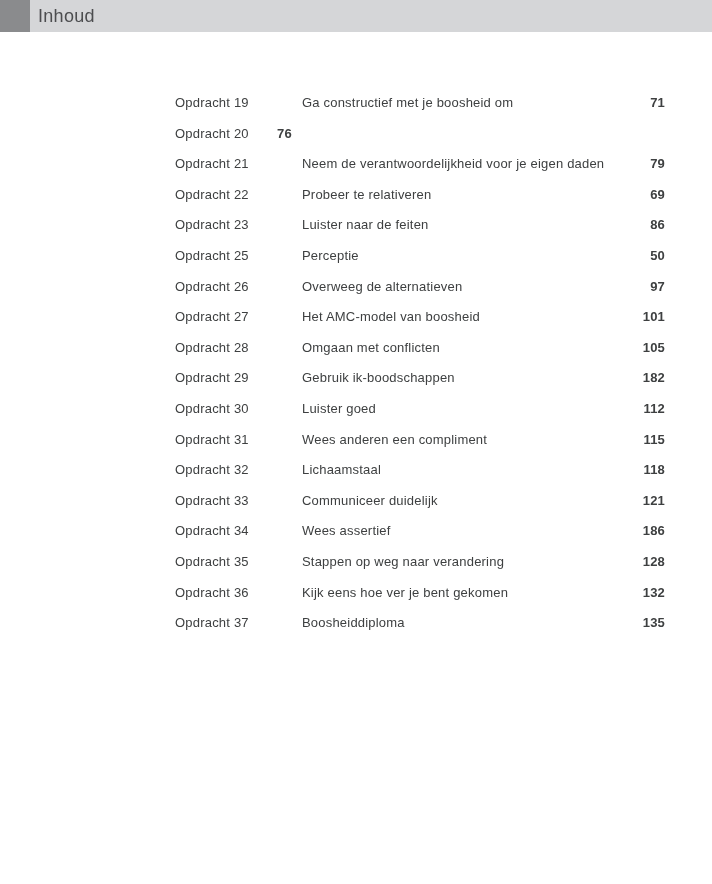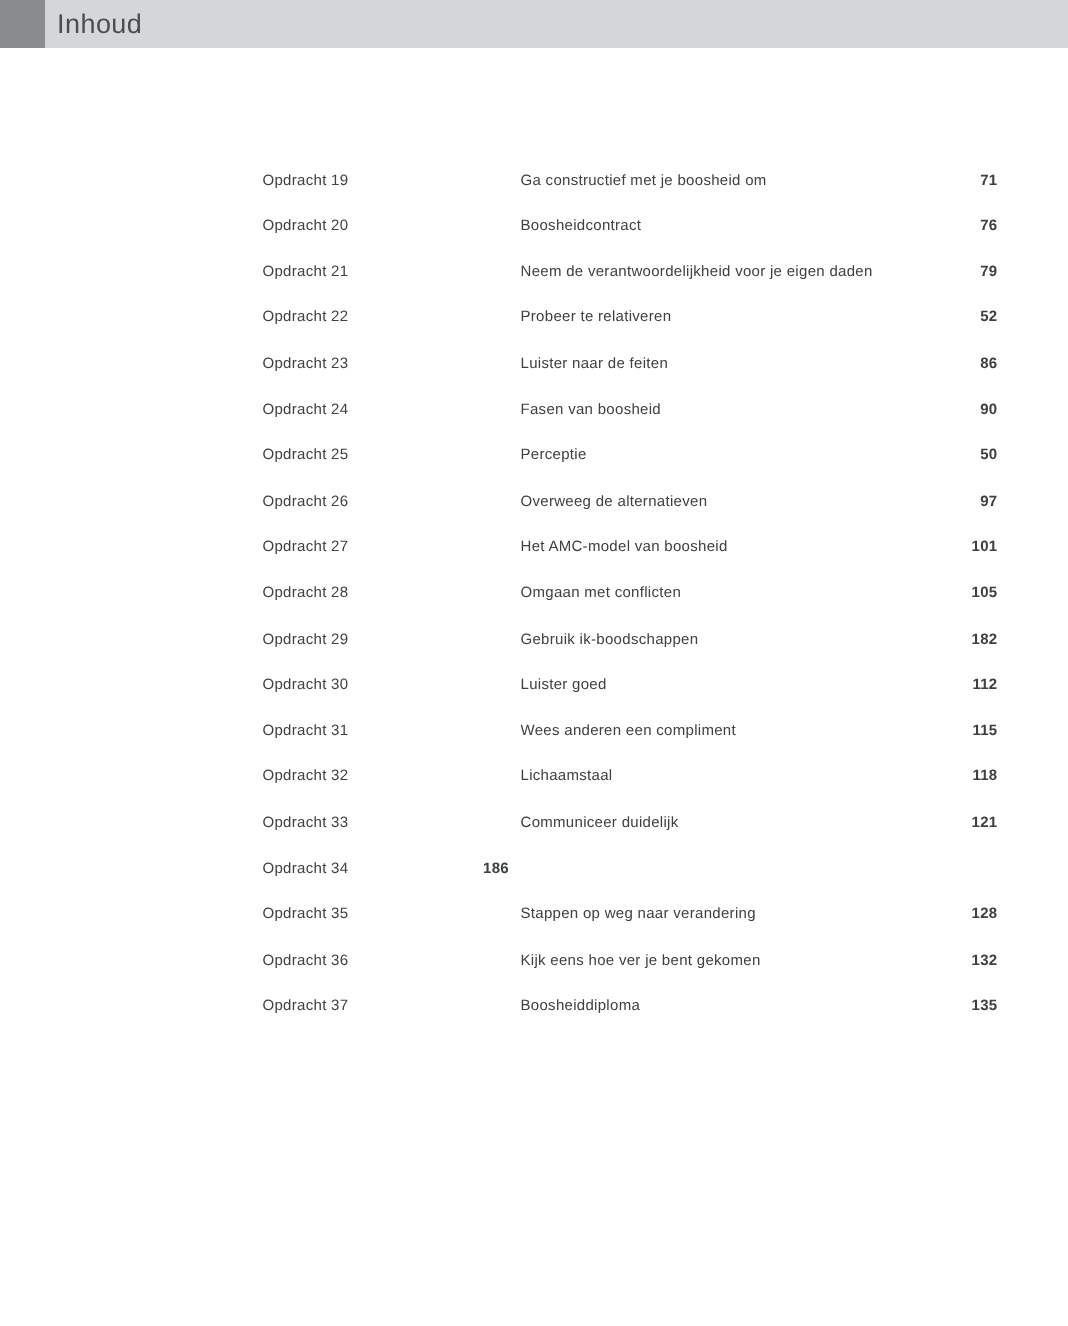--- a/index.html
+++ b/index.html
@@ -40,27 +40,26 @@
   .content {
     padding: 63px 47px 0 175px;
   }
   .toc-list {
     list-style: none;
     margin: 0;
     padding: 0;
   }
   .toc-row {
     display: flex;
-    align-items: flex-end;
+    align-items: flex-start;
     height: 30.6px;
-    font-size: 10px;
+    font-size: 13px;
     color: var(--body-text, #3e4041);
     letter-spacing: 0.2px;
     white-space: nowrap;
-    gap: 45px;
   }
   .toc-label {
     width: 102px;
     flex-shrink: 0;
   }
   .toc-title {
     flex: 1;
     overflow: hidden;
     margin-left: 25px;
   }
@@ -84,47 +83,41 @@
   <main class="content">
     <ol class="toc-list" id="toc-list">
   <li class="toc-row">
     <span class="toc-label">Opdracht 19</span>
     <span class="toc-title">Ga constructief met je boosheid om</span>
     <span class="toc-page">71</span>
   </li>
 
   <li class="toc-row">
     <span class="toc-label">Opdracht 20</span>
-    <span class="toc-title">Boosheidcontract</span>
     <span class="toc-page">76</span>
   </li>
 
   <li class="toc-row">
     <span class="toc-label">Opdracht 21</span>
     <span class="toc-title">Neem de verantwoordelijkheid voor je eigen daden</span>
     <span class="toc-page">79</span>
   </li>
 
   <li class="toc-row">
     <span class="toc-label">Opdracht 22</span>
     <span class="toc-title">Probeer te relativeren</span>
-    <span class="toc-page">52</span>
+    <span class="toc-page">69</span>
   </li>
 
   <li class="toc-row">
     <span class="toc-label">Opdracht 23</span>
     <span class="toc-title">Luister naar de feiten</span>
     <span class="toc-page">86</span>
   </li>
 
-  <li class="toc-row">
-    <span class="toc-label">Opdracht 24</span>
-    <span class="toc-title">Fasen van boosheid</span>
-    <span class="toc-page">90</span>
-  </li>
 
   <li class="toc-row">
     <span class="toc-label">Opdracht 25</span>
     <span class="toc-title">Perceptie</span>
     <span class="toc-page">50</span>
   </li>
 
   <li class="toc-row">
     <span class="toc-label">Opdracht 26</span>
     <span class="toc-title">Overweeg de alternatieven</span>
@@ -168,20 +161,21 @@
   </li>
 
   <li class="toc-row">
     <span class="toc-label">Opdracht 33</span>
     <span class="toc-title">Communiceer duidelijk</span>
     <span class="toc-page">121</span>
   </li>
 
   <li class="toc-row">
     <span class="toc-label">Opdracht 34</span>
+    <span class="toc-title">Wees assertief</span>
     <span class="toc-page">186</span>
   </li>
 
   <li class="toc-row">
     <span class="toc-label">Opdracht 35</span>
     <span class="toc-title">Stappen op weg naar verandering</span>
     <span class="toc-page">128</span>
   </li>
 
   <li class="toc-row">

